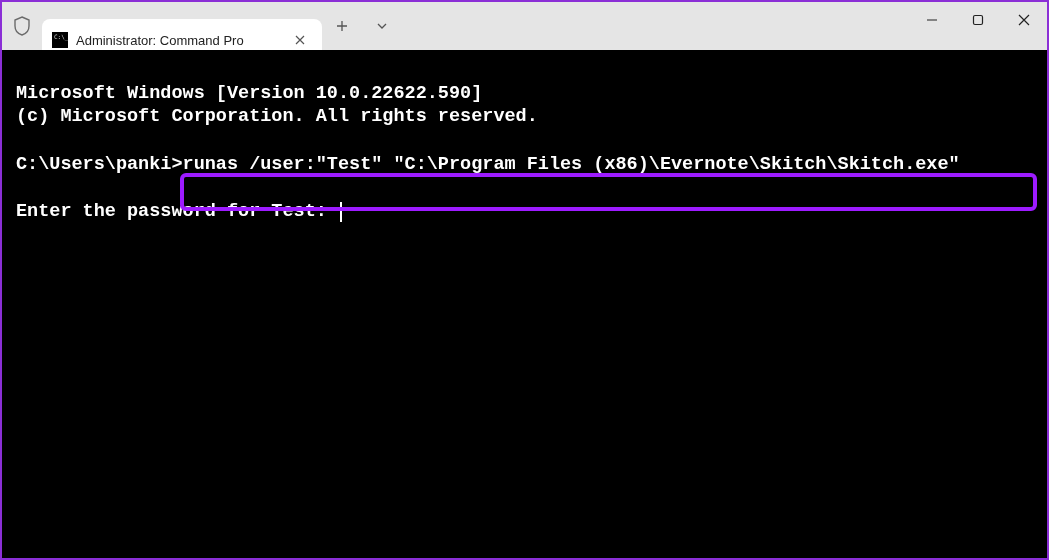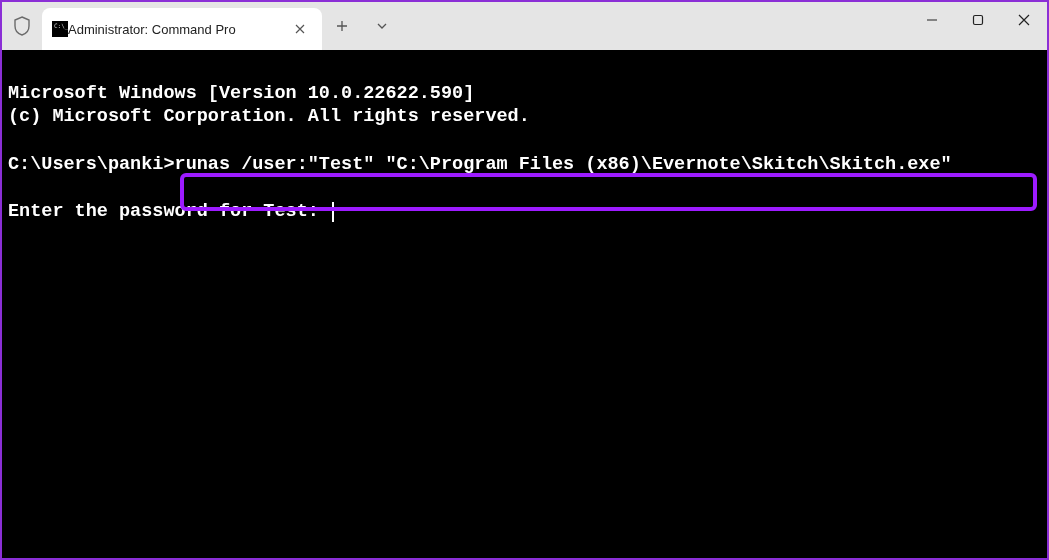--- a/index.html
+++ b/index.html
@@ -19,28 +19,28 @@
     position: relative;
   }
   .shield {
     width: 40px;
     height: 48px;
     display: flex;
     align-items: center;
     justify-content: center;
   }
   .tab {
-    margin-top: 6px;
+    margin-top: 17px;
     height: 42px;
     background: #fff;
     border-radius: 8px 8px 0 0;
     display: flex;
     align-items: center;
     padding: 0 12px 0 10px;
-    gap: 0;
+    gap: 8px;
     min-width: 280px;
     position: relative;
   }
   .tab-icon {
     width: 16px;
     height: 16px;
     background: #000;
     display: flex;
     align-items: flex-start;
     justify-content: flex-start;
@@ -95,21 +95,21 @@
     height: 36px;
     display: flex;
     align-items: center;
     justify-content: center;
     cursor: pointer;
     color: #222;
   }
   .terminal {
     background: #000;
     height: calc(100% - 48px);
-    padding: 8px 6px;
+    padding: 8px 14px;
     font-family: Consolas, "Courier New", monospace;
     font-size: 18.5px;
     line-height: 1.28;
     color: #fff;
     font-weight: bold;
     white-space: pre;
     overflow: hidden;
     position: relative;
   }
   .highlight-box {

